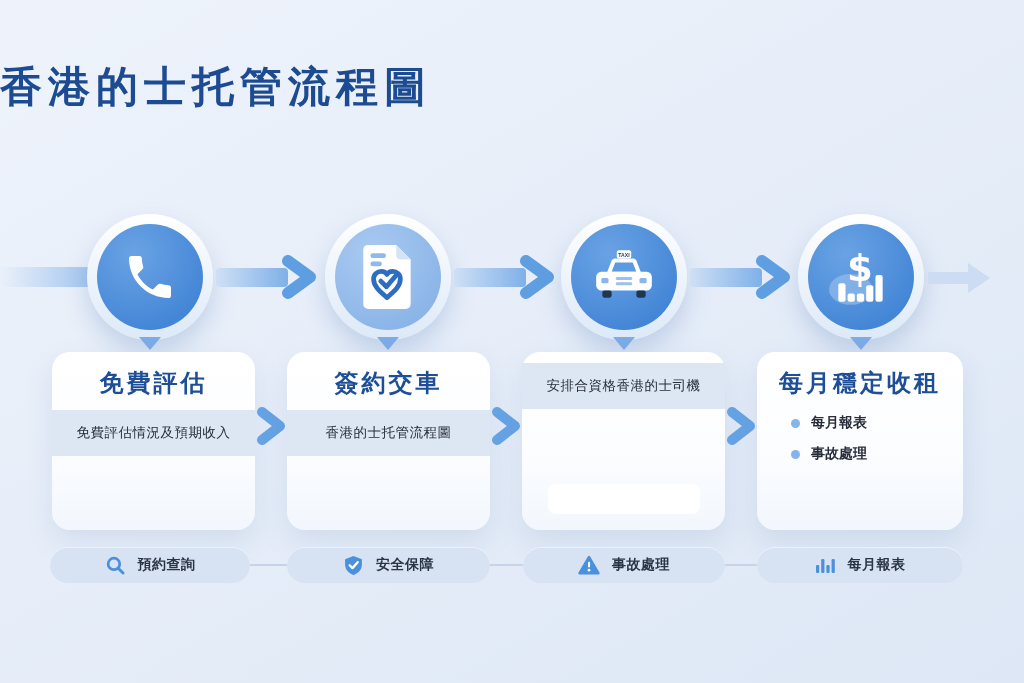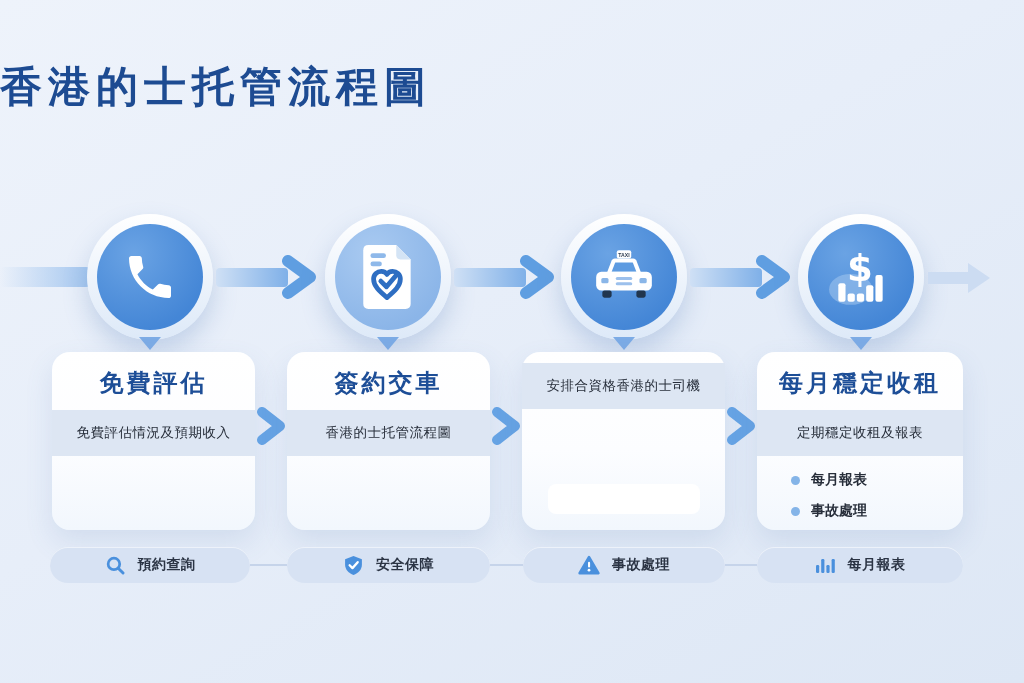--- a/index.html
+++ b/index.html
@@ -183,21 +183,20 @@
     <div class="card-band">安排合資格香港的士司機</div>
     <div class="ghost"></div>
   </div>
 
   <svg class="card-chevron" style="left:724px" width="34" height="40">
     <polyline points="8,6 26,20 8,34" fill="none" stroke="#66a3e4" stroke-width="10" stroke-linecap="round" stroke-linejoin="round"></polyline>
   </svg>
 
   <div class="card" style="left:757px;width:206px">
     <div class="card-title">每月穩定收租</div>
-    <div class="card-band">定期穩定收租及報表</div>
     <div class="bullets">
       <div class="bullet">
         <span class="dot"></span>
         <span>每月報表</span>
       </div>
       <div class="bullet">
         <span class="dot"></span>
         <span>事故處理</span>
       </div>
     </div>

